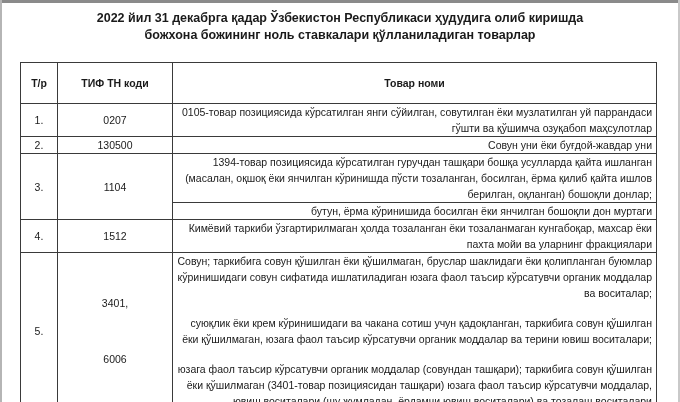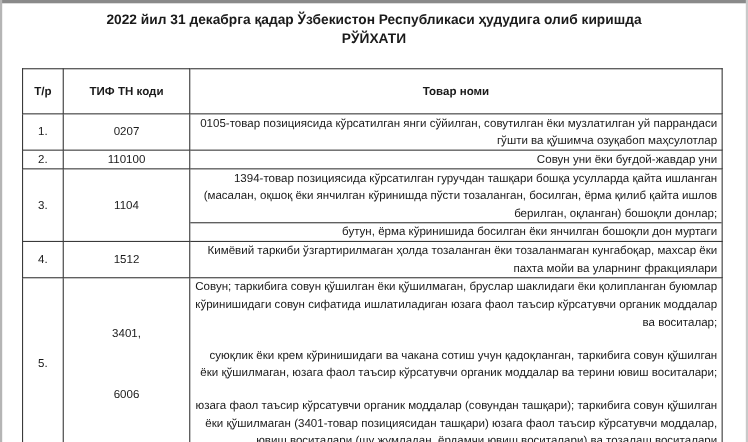--- a/index.html
+++ b/index.html
@@ -35,40 +35,40 @@
 </style>
 </head>
 <body>
 
 <div class="topbar"></div>
 <div class="leftbar"></div>
 <div class="rightbar"></div>
 
 <div class="title">
   <div>2022 йил 31 декабрга қадар Ўзбекистон Республикаси ҳудудига олиб киришда</div>
-  <div>РЎЙХАТИ</div>
+  <div>божхона божининг ноль ставкалари қўлланиладиган товарлар</div>
 </div>
 
 <table class="doc">
   <tbody>
       <tr>
     <th class="c1">Т/р</th>
     <th class="c2">ТИФ ТН коди</th>
     <th>Товар номи</th>
   </tr>
 
   <tr>
     <td class="c1">1.</td>
     <td class="c2">0207</td>
     <td class="c3">0105-товар позициясида кўрсатилган янги сўйилган, совутилган ёки музлатилган уй паррандаси гўшти ва қўшимча озуқабоп маҳсулотлар</td>
   </tr>
 
   <tr>
     <td class="c1">2.</td>
-    <td class="c2">110100</td>
+    <td class="c2">130500</td>
     <td class="c3">Совун уни ёки буғдой-жавдар уни</td>
   </tr>
 
   <tr>
     <td class="c1">3.</td>
     <td class="c2">1104</td>
     <td class="c3">
       <div>1394-товар позициясида кўрсатилган гуручдан ташқари бошқа усулларда қайта ишланган (масалан, оқшоқ ёки янчилган кўринишда пўсти тозаланган, босилган, ёрма қилиб қайта ишлов берилган, оқланган) бошоқли донлар;</div>
       <div class="sub">бутун, ёрма кўринишида босилган ёки янчилган бошоқли дон муртаги</div>
     </td>

